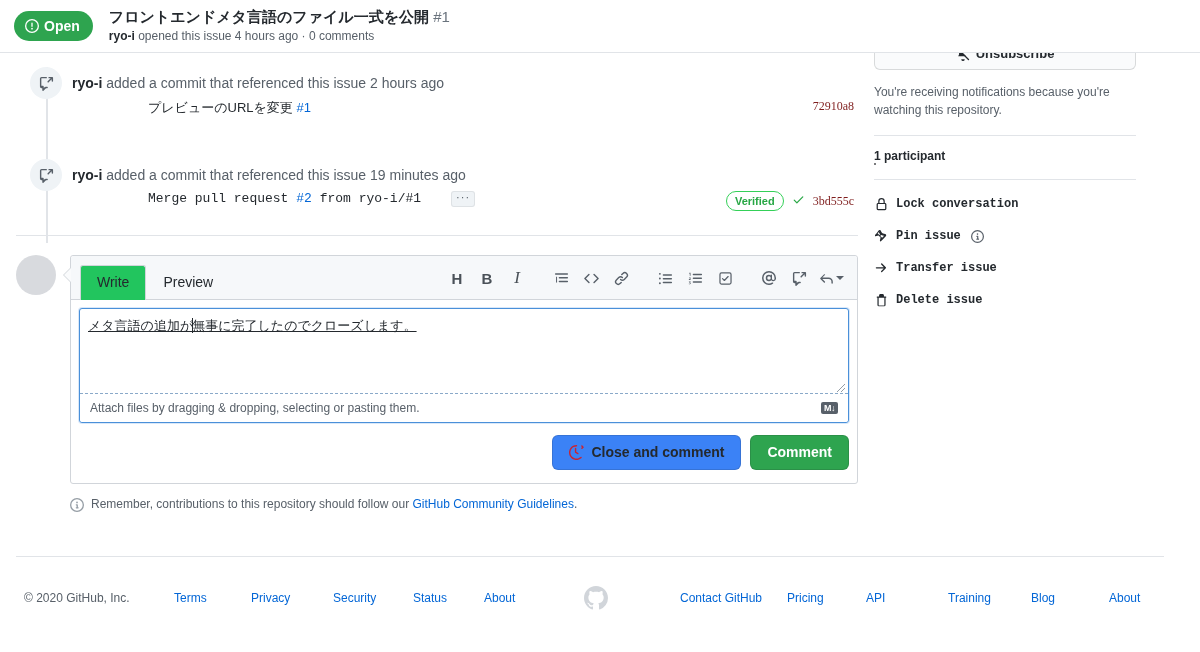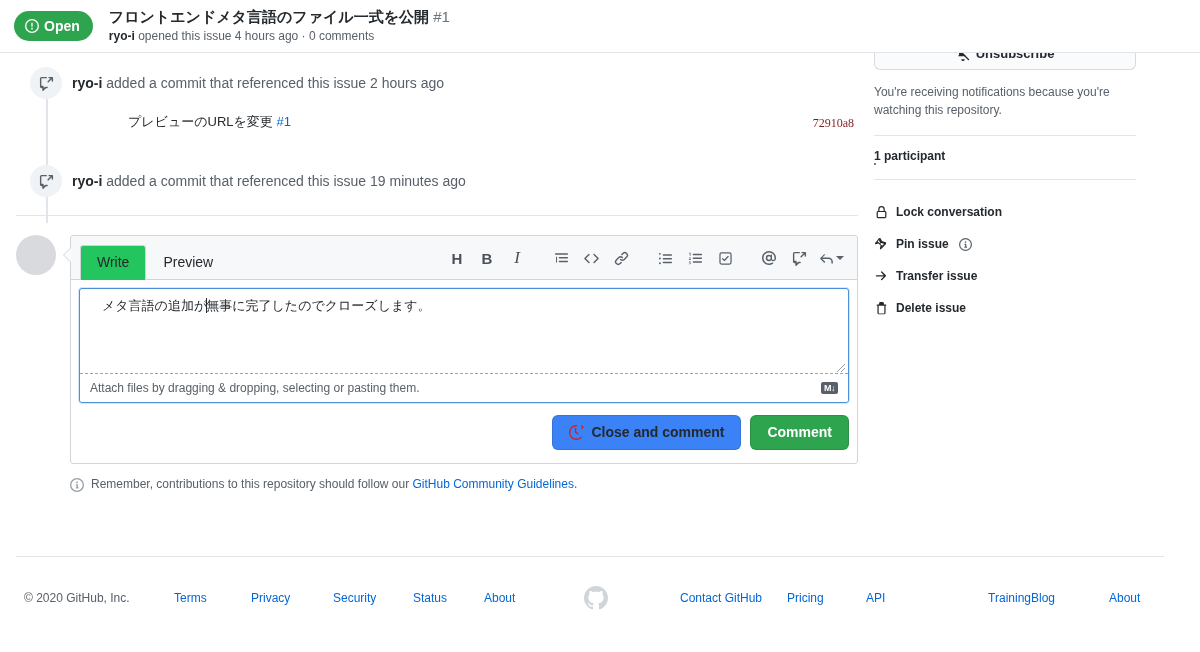--- a/index.html
+++ b/index.html
@@ -74,23 +74,24 @@
     display: flex; align-items: center; justify-content: center;
     color: #586069;
   }
   .tl-title {
     font-size: 14px; color: #586069;
     line-height: 32px;
   }
   .tl-title b { color: #24292e; font-weight: 600; }
 
   .commit-row {
-    display: flex; align-items: flex-end;
-    margin-top: 6px; margin-left: 28px;
+    display: flex; align-items: flex-start;
+    margin-left: 28px;
     height: 26px;
+    gap: 20px;
   }
   .commit-avatar {
     width: 20px; height: 20px; border-radius: 50%;
     flex: none; margin-right: 8px;
     overflow: hidden;
   }
   .commit-msg {
     font-family: "Liberation Mono", "DejaVu Sans Mono", monospace;
     font-size: 13px; color: #24292e;
     white-space: nowrap;
@@ -207,25 +208,26 @@
   .ta-wrap { padding: 8px 8px 0 8px; background: #fff; }
   .ta-outer {
     border: 1px solid #4a90d9;
     border-radius: 3px;
     box-shadow: 0 0 0 1px rgba(3,102,214,0.15);
     background: #fff;
     position: relative;
   }
   .ta-body {
     height: 85px;
-    padding: 8px 22px;
+    padding: 8px 8px;
     font-size: 13px;
     color: #24292e;
     position: relative;
     border-bottom: 1px dashed #8aa9c9;
+    text-decoration: underline;
   }
   .caret {
     display: inline-block; width: 1px; height: 15px;
     background: #24292e; vertical-align: -3px;
     margin: 0 -1px;
   }
   .resize-handle {
     position: absolute; right: 2px; bottom: 2px;
     width: 10px; height: 10px;
     color: #959da5;
@@ -299,21 +301,21 @@
   }
   .side-hr { border: 0; border-top: 1px solid #e1e4e8; margin: 16px 0 0 0; width: 262px; }
   .side-h {
     font-size: 12px; font-weight: 600; color: #24292e;
     margin-top: 13px;
   }
   .participant-avatar {
     width: 26px; height: 26px; border-radius: 50%;
     margin-top: 11px; overflow: hidden;
   }
-  .side-actions { margin-top: 22px; }
+  .side-actions { margin-top: 14px; font-family: Liberation Mono, monospace; }
   .side-action {
     display: flex; align-items: center; gap: 8px;
     font-size: 12px; font-weight: 600; color: #24292e;
     height: 20px; margin-bottom: 12px;
     cursor: pointer;
   }
   .side-action .ico { width: 14px; display: flex; justify-content: center; color: #24292e; }
   .info-circle { color: #586069; margin-left: 2px; display: flex; }
 
   
@@ -407,20 +409,34 @@
           <div class="tl-event" style="margin-top:34px;">
             <span class="tl-badge">
               <svg width="15" height="15" viewBox="0 0 16 16" fill="currentColor">
                 <path d="M2.5 2.75a.25.25 0 01.25-.25h5a.75.75 0 000-1.5h-5A1.75 1.75 0 001 2.75v8.5c0 .966.784 1.75 1.75 1.75h.75v2.19c0 .669.81 1.004 1.28.53l2.72-2.72h1.19a.75.75 0 000-1.5H7.19a1.75 1.75 0 00-1.237.513L5 12.44v-1.19a.75.75 0 00-.75-.75H2.75a.25.25 0 01-.25-.25v-8.5z"></path>
                 <path d="M15 1.75a.75.75 0 00-.75-.75h-3.5a.75.75 0 000 1.5h1.69L9.22 5.72a.75.75 0 101.06 1.06l3.22-3.22v1.69a.75.75 0 001.5 0v-3.5z"></path>
               </svg>
             </span>
             <div class="tl-title">
               <b>ryo-i</b><span> added a commit that referenced this issue 19 minutes ago</span>
             </div>
+            <div class="commit-row">
+              <span class="commit-avatar"><span class="ava-img"></span></span>
+              <span class="commit-msg"><span>Merge pull request </span><a class="lnk">#2</a><span> from ryo-i/#1</span></span>
+              <span class="ellipsis-btn">···</span>
+              <span class="commit-right">
+                <span class="verified-badge">Verified</span>
+                <span class="check">
+                  <svg width="13" height="13" viewBox="0 0 16 16" fill="currentColor">
+                      <path d="M13.78 4.22a.75.75 0 010 1.06l-7.25 7.25a.75.75 0 01-1.06 0L2.22 9.28a.75.75 0 011.06-1.06L6 10.94l6.72-6.72a.75.75 0 011.06 0z"></path>
+                    </svg>
+                </span>
+                <span class="sha">3bd555c</span>
+              </span>
+            </div>
           </div>
         </div>
 
         <hr class="tl-sep">
 
         <div class="comment-area">
           <span class="big-avatar"><span class="ava-img"></span></span>
           <div class="comment-box">
 
             <div class="tabnav">
@@ -614,18 +630,18 @@
     <a class="foot-link" style="width:71px;">Status</a>
     <a class="foot-link" style="width:100px;">About</a>
     <span class="mark-gh" style="width:96px;">
       <svg width="24" height="24" viewBox="0 0 16 16" fill="currentColor">
           <path d="M8 0C3.58 0 0 3.58 0 8c0 3.54 2.29 6.53 5.47 7.59.4.07.55-.17.55-.38 0-.19-.01-.82-.01-1.49-2.01.37-2.53-.49-2.69-.94-.09-.23-.48-.94-.82-1.13-.28-.15-.68-.52-.01-.53.63-.01 1.08.58 1.23.82.72 1.21 1.87.87 2.33.66.07-.52.28-.87.51-1.07-1.78-.2-3.64-.89-3.64-3.95 0-.87.31-1.59.82-2.15-.08-.2-.36-1.02.08-2.12 0 0 .67-.21 2.2.82.64-.18 1.32-.27 2-.27.68 0 1.36.09 2 .27 1.53-1.04 2.2-.82 2.2-.82.44 1.1.16 1.92.08 2.12.51.56.82 1.27.82 2.15 0 3.07-1.87 3.75-3.65 3.95.29.25.54.73.54 1.48 0 1.07-.01 1.93-.01 2.2 0 .21.15.46.55.38A8.01 8.01 0 0016 8c0-4.42-3.58-8-8-8z"></path>
         </svg>
     </span>
     <a class="foot-link" style="width:107px;">Contact GitHub</a>
     <a class="foot-link" style="width:79px;">Pricing</a>
     <a class="foot-link" style="width:82px;">API</a>
-    <a class="foot-link" style="width:83px;text-align:right;">Training</a>
+    <a class="foot-link" style="width:83px;">Training</a>
     <a class="foot-link" style="width:78px;">Blog</a>
     <a class="foot-link">About</a>
   </div>
 
 </div>
 
 </body></html>

